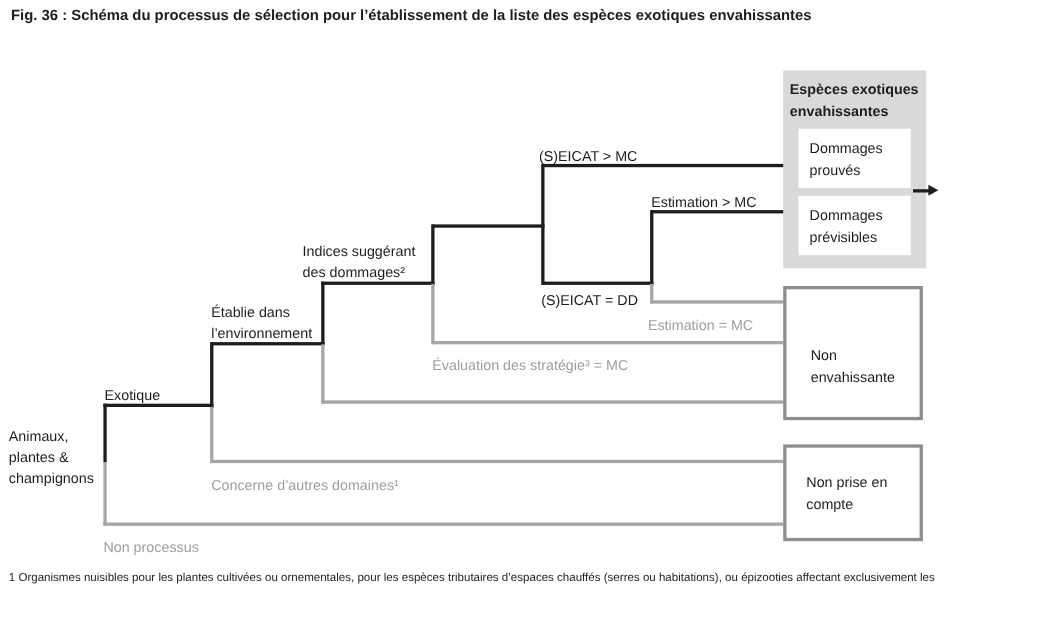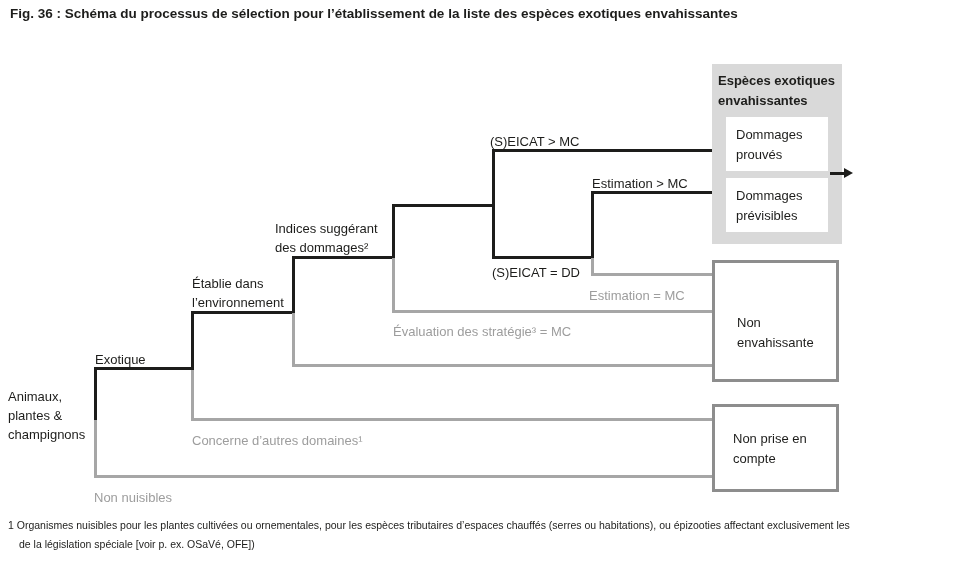--- a/index.html
+++ b/index.html
@@ -56,21 +56,21 @@
   <div class="vl" style="left:392px;top:204px;height:55px;"></div>
   <div class="vl gy" style="left:392px;top:258px;height:55px;"></div>
   <div class="vl" style="left:492px;top:149px;height:110px;"></div>
   <div class="vl" style="left:591px;top:191px;height:68px;"></div>
   <div class="vl gy" style="left:591px;top:258px;height:18px;"></div>
 
   <div class="lbl" style="left:8px;top:387px;">Animaux,
 plantes &amp;
 champignons</div>
   <div class="lbl" style="left:95px;top:350px;">Exotique</div>
-  <div class="lbl gray" style="left:94px;top:488px;">Non nuisibles</div>
+  <div class="lbl gray" style="left:94px;top:488px;">Non processus</div>
   <div class="lbl gray" style="left:192px;top:431px;">Concerne d’autres domaines¹</div>
   <div class="lbl" style="left:192px;top:274px;">Établie dans
 l’environnement</div>
   <div class="lbl" style="left:275px;top:219px;">Indices suggérant
 des dommages²</div>
   <div class="lbl gray" style="left:393px;top:322px;">Évaluation des stratégie³ = MC</div>
   <div class="lbl" style="left:490px;top:132px;">(S)EICAT &gt; MC</div>
   <div class="lbl" style="left:492px;top:263px;">(S)EICAT = DD</div>
   <div class="lbl" style="left:592px;top:174px;">Estimation &gt; MC</div>
   <div class="lbl gray" style="left:589px;top:286px;">Estimation = MC</div>
@@ -93,16 +93,15 @@
   <div class="outcome-box" style="left:712px;top:260px;width:127px;height:122px;"></div>
   <div class="lbl lh20" style="left:737px;top:297px;margin-top:16px;">Non
 envahissante</div>
 
   <div class="outcome-box" style="left:712px;top:404px;width:127px;height:88px;"></div>
   <div class="lbl lh20" style="left:733px;top:429px;">Non prise en
 compte</div>
 
   <div class="footnote">
     <div>1 Organismes nuisibles pour les plantes cultivées ou ornementales, pour les espèces tributaires d’espaces chauffés (serres ou habitations), ou épizooties affectant exclusivement les</div>
-    <div class="cont">de la législation spéciale [voir p. ex. OSaVé, OFE])</div>
   </div>
 
 </div>
 
 </body></html>

